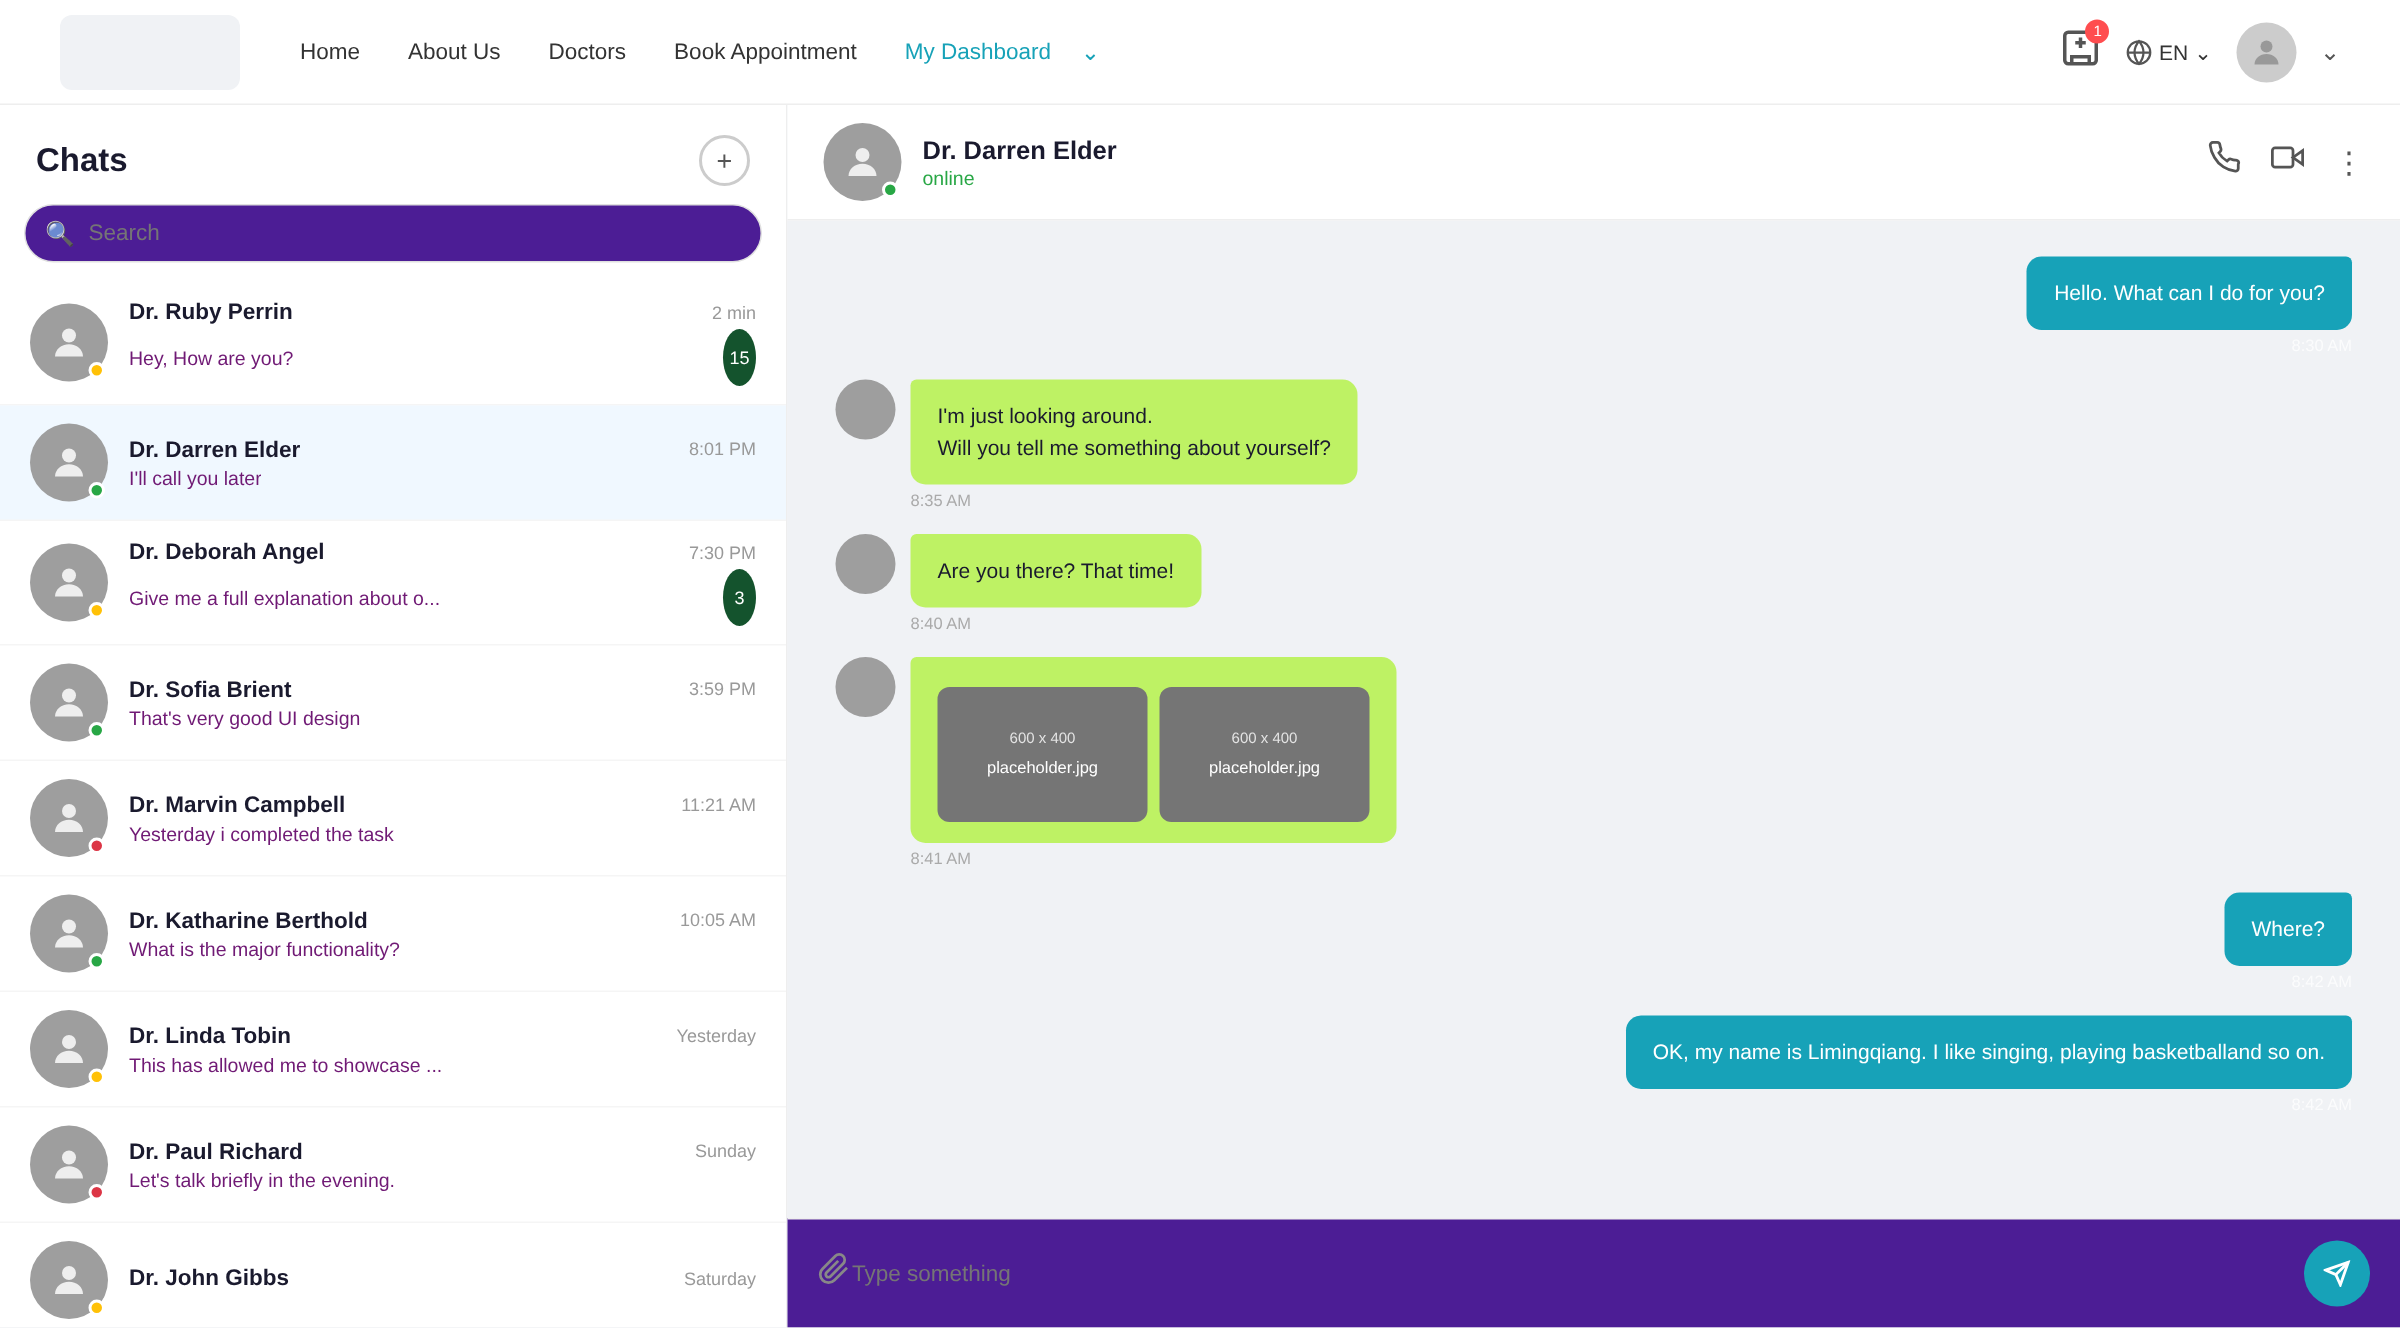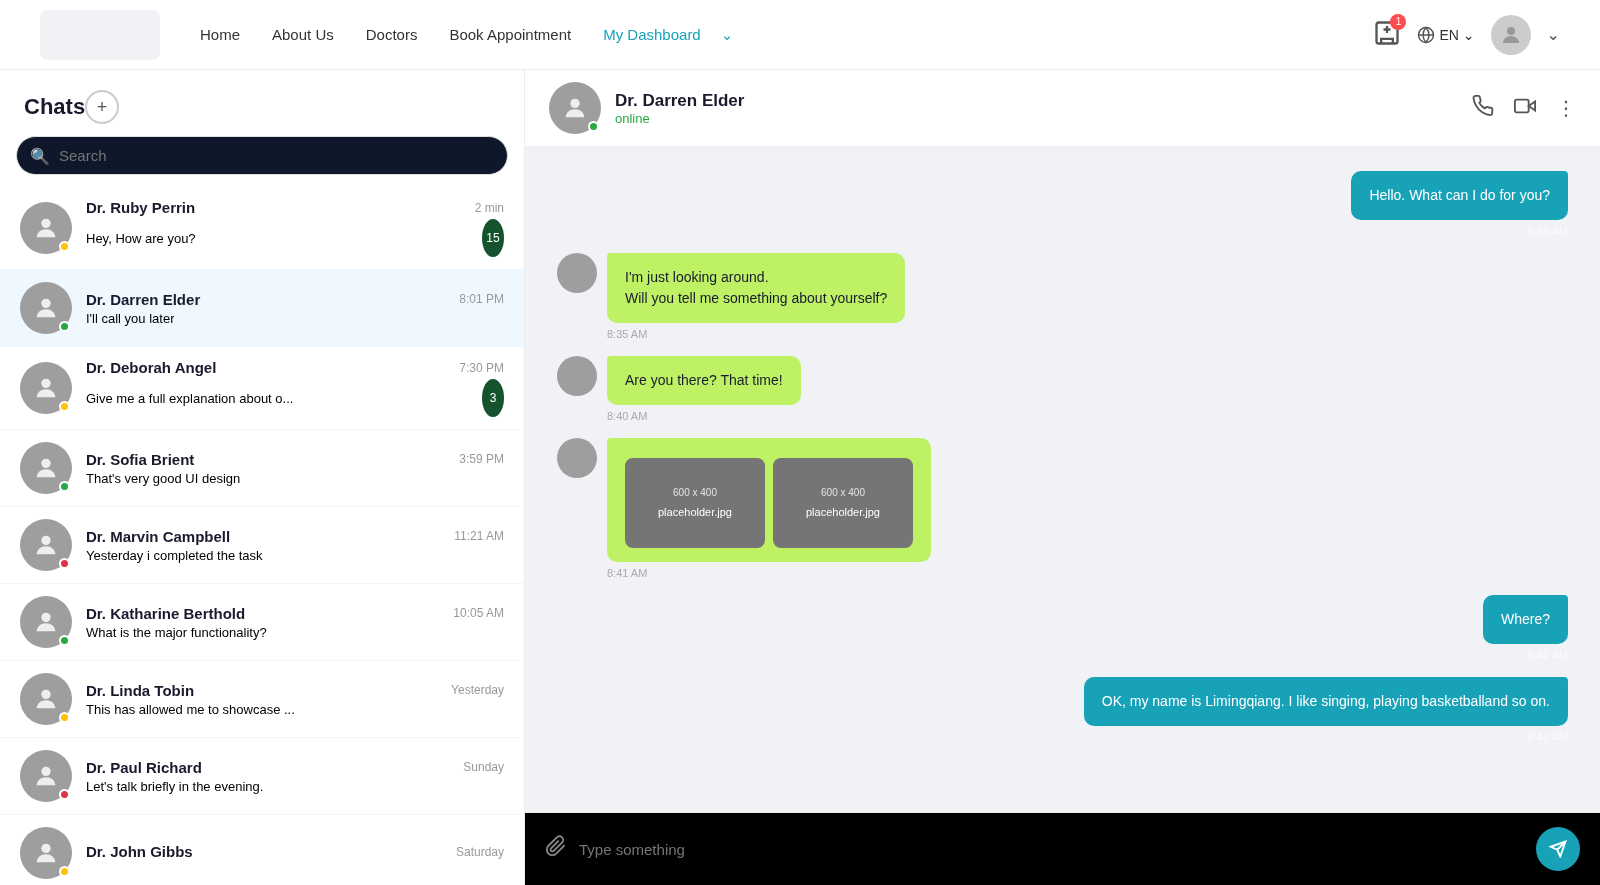--- a/index.html
+++ b/index.html
@@ -94,21 +94,21 @@
       width: 525px;
       background: #fff;
       border-right: 1px solid #eee;
       display: flex;
       flex-direction: column;
     }
     .sidebar-header {
       padding: 20px 24px 12px;
       display: flex;
       align-items: center;
-      justify-content: flex-start;
+      justify-content: space-between;
     }
     .sidebar-title {
       font-size: 22px;
       font-weight: 700;
       color: #1a1a2e;
     }
     .add-btn {
       width: 34px;
       height: 34px;
       border: 2px solid #ccc;
@@ -124,21 +124,21 @@
       margin: 0 16px 12px;
       position: relative;
     }
     .search-input {
       width: 100%;
       padding: 10px 16px 10px 42px;
       border: 1.5px solid #e0e0e0;
       border-radius: 30px;
       font-size: 15px;
       color: #888;
-      background: #0f172a;
+      background: #4c1d95;
       outline: none;
     }
     .search-icon {
       position: absolute;
       left: 14px;
       top: 50%;
       transform: translateY(-50%);
       color: #aaa;
       font-size: 16px;
     }
@@ -200,21 +200,21 @@
       color: #999;
     }
     .chat-preview-row {
       display: flex;
       justify-content: space-between;
       align-items: center;
       margin-top: 3px;
     }
     .chat-preview {
       font-size: 13px;
-      color: #000000;
+      color: #701a75;
       white-space: nowrap;
       overflow: hidden;
       text-overflow: ellipsis;
       max-width: 240px;
     }
     .unread-badge {
       background: #14532d;
       color: #fff;
       border-radius: 50%;
       min-width: 22px;
@@ -347,25 +347,25 @@
       font-size: 11px;
       gap: 4px;
     }
     .placeholder-dim {
       font-size: 10px;
       color: rgba(255,255,255,0.8);
     }
 
     
     .chat-input-area {
-      background: #000000;
+      background: #4c1d95;
       padding: 14px 20px;
       display: flex;
       align-items: center;
-      gap: 12px;
+      gap: 1px;
       border-top: 1px solid #eee;
     }
     .attach-btn {
       cursor: pointer;
       color: #888;
       font-size: 22px;
     }
     .message-input {
       flex: 1;
       border: none;

